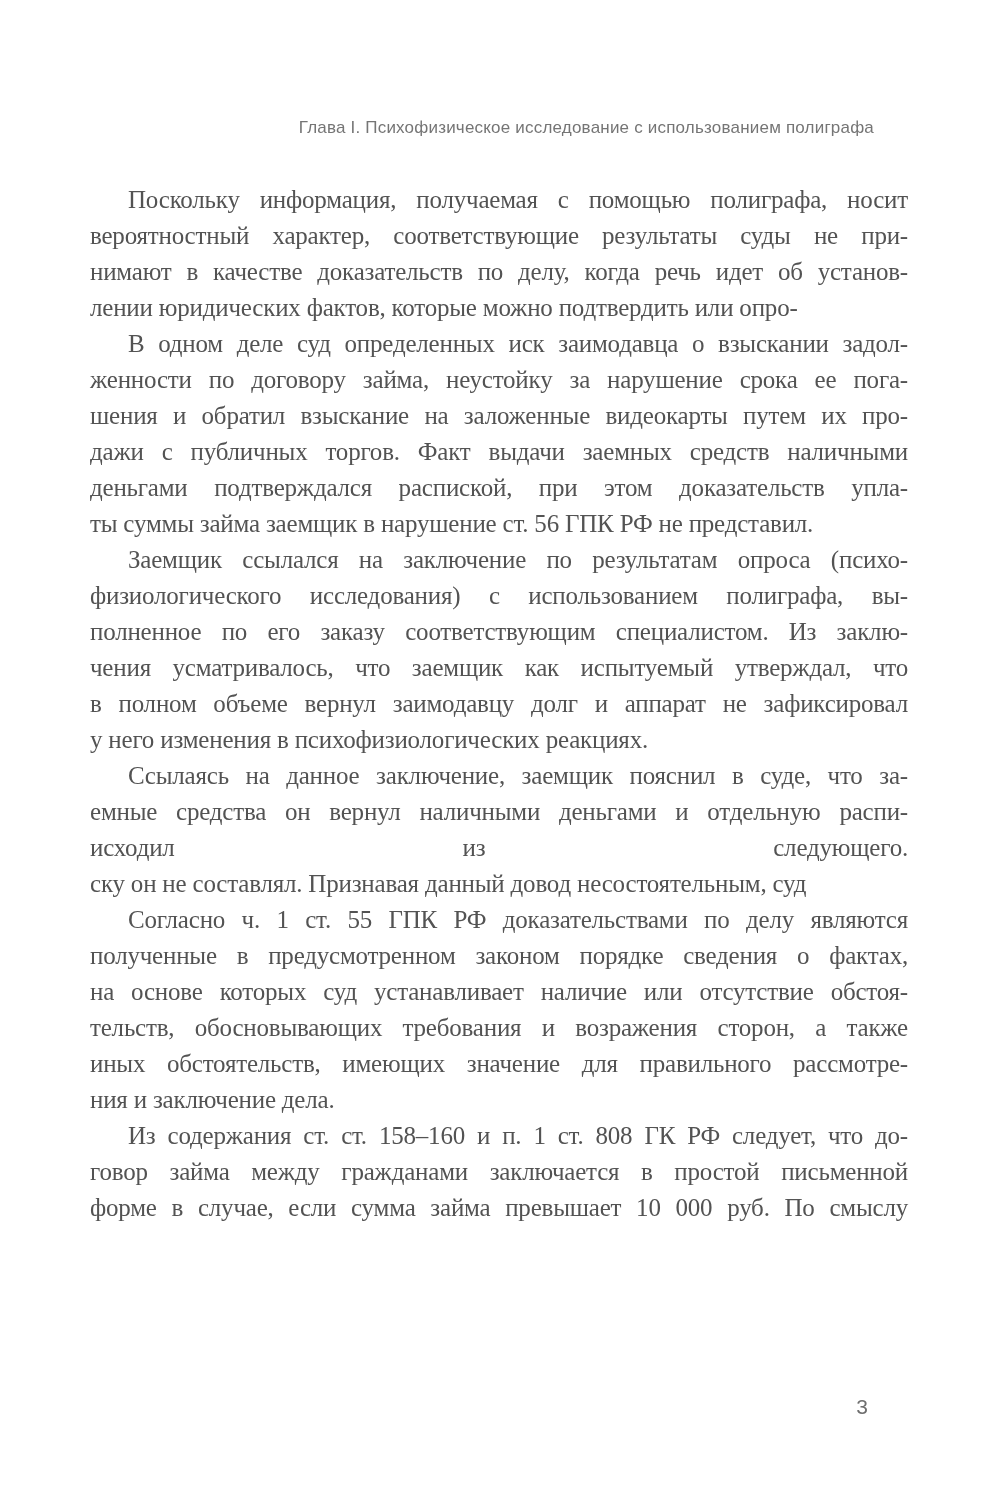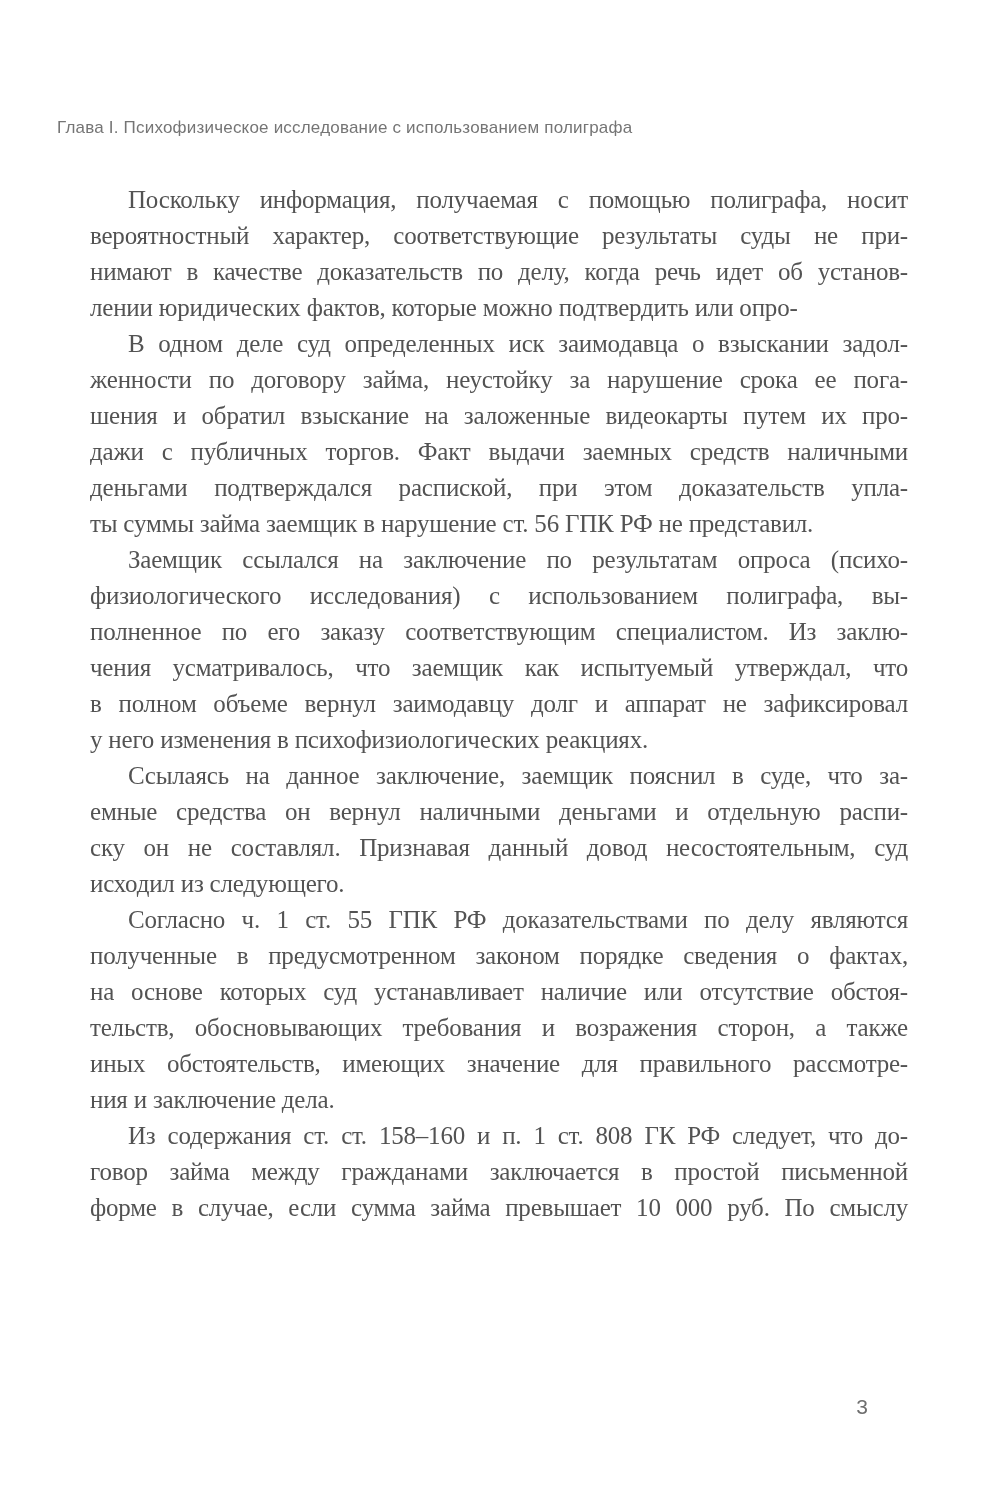--- a/index.html
+++ b/index.html
@@ -13,20 +13,21 @@
   .page {
     position: absolute;
     inset: 0;
     background: #ffffff;
   }
   .running-header {
     position: absolute;
     top: 117px;
     left: 57px;
     width: 817px;
+    text-align: right;
     font-family: "Liberation Sans", sans-serif;
     font-size: 17px;
     line-height: 22px;
     letter-spacing: 0.2px;
     color: #757575;
   }
   .text-block {
     position: absolute;
     top: 182px;
     left: 57px;
@@ -93,22 +94,22 @@
         <span class="line first">Заемщик ссылался на заключение по результатам опроса (психо-</span>
         <span class="line">физиологического исследования) с использованием полиграфа, вы-</span>
         <span class="line">полненное по его заказу соответствующим специалистом. Из заклю-</span>
         <span class="line">чения усматривалось, что заемщик как испытуемый утверждал, что</span>
         <span class="line">в полном объеме вернул заимодавцу долг и аппарат не зафиксировал</span>
         <span class="line">у него изменения в психофизиологических реакциях.</span>
       </p>
       <p class="para">
         <span class="line first">Ссылаясь на данное заключение, заемщик пояснил в суде, что за-</span>
         <span class="line">емные средства он вернул наличными деньгами и отдельную распи-</span>
+        <span class="line">исходил из следующего.</span>
         <span class="line">ску он не составлял. Признавая данный довод несостоятельным, суд</span>
-        <span class="line">исходил из следующего.</span>
       </p>
       <p class="para">
         <span class="line first">Согласно ч. 1 ст. 55 ГПК РФ доказательствами по делу являются</span>
         <span class="line">полученные в предусмотренном законом порядке сведения о фактах,</span>
         <span class="line">на основе которых суд устанавливает наличие или отсутствие обстоя-</span>
         <span class="line">тельств, обосновывающих требования и возражения сторон, а также</span>
         <span class="line">иных обстоятельств, имеющих значение для правильного рассмотре-</span>
         <span class="line">ния и заключение дела.</span>
       </p>
       <p class="para cont">

